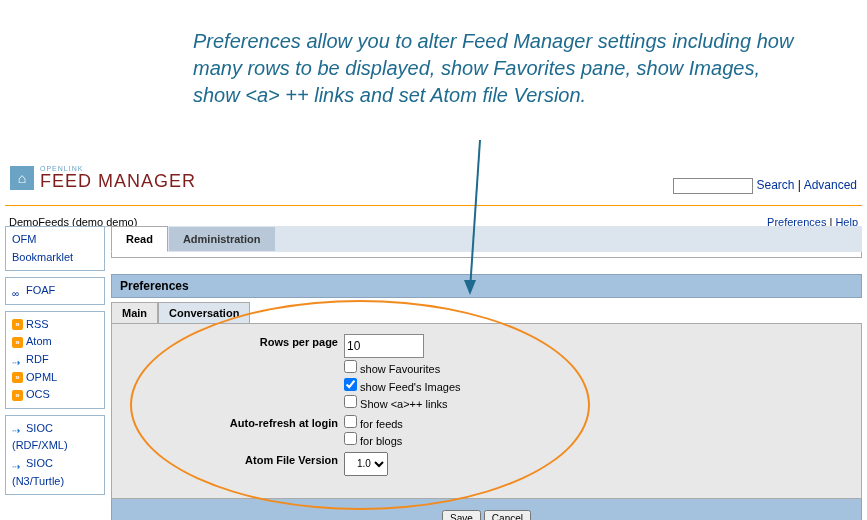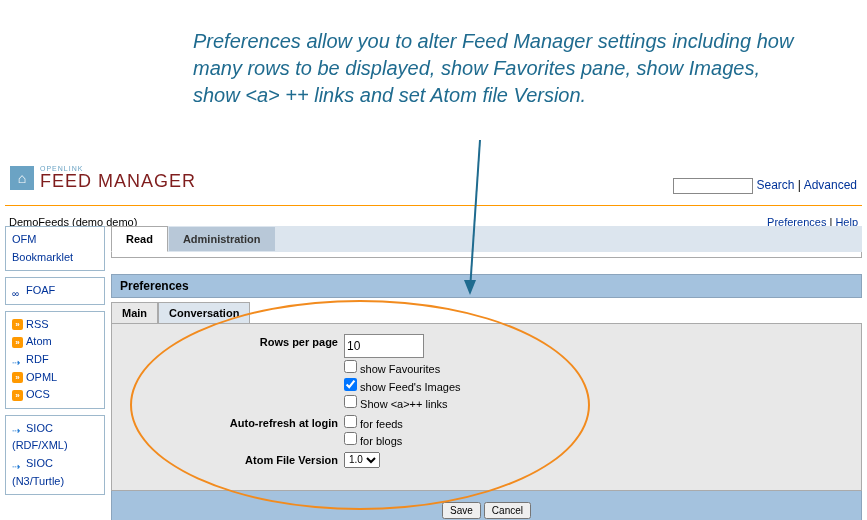--- a/index.html
+++ b/index.html
@@ -33,21 +33,21 @@
     .section-header { background: #a4c2de; padding: 4px 8px; font-weight: bold; font-size: 12px; margin-top: 16px; border: 1px solid #8ba4bc; }
     .sub-tabs { display: flex; margin-top: 4px; }
     .sub-tab { padding: 4px 10px; border: 1px solid #aaa; font-size: 11px; font-weight: bold; background: #dce5ee; cursor: pointer; border-bottom: none; }
     .sub-tab.active { background: #e8e8e8; }
     .prefs-body { background: #e8e8e8; border: 1px solid #aaa; padding: 10px 12px 20px; position: relative; }
     .form-row { display: flex; align-items: flex-start; margin-bottom: 2px; font-size: 11px; }
     .form-label { width: 220px; text-align: right; font-weight: bold; padding-right: 6px; padding-top: 2px; }
     .form-ctl { flex: 1; }
     .form-ctl input[type=text] { width: 80px; height: 24px; border: 1px solid #888; font-size: 12px; padding-left: 2px; }
     .form-ctl label { display: block; font-size: 11px; line-height: 1.5; }
-    .form-ctl select { font-size: 10px; height: 16px; }
+    .form-ctl select { font-size: 10px; height: 24px; padding-left: 8px; }
     .buttons-bar { background: #a4c2de; padding: 11px; text-align: center; border: 1px solid #8ba4bc; border-top: none; }
     .buttons-bar button { font-size: 10px; padding: 1px 6px; }
     .ellipse { position: absolute; left: 130px; top: 300px; width: 460px; height: 210px; border: 2px solid #f28b1e; border-radius: 50%; pointer-events: none; z-index: 50; }
     .arrow-svg { position: absolute; left: 420px; top: 130px; width: 100px; height: 170px; z-index: 60; pointer-events: none; }
   </style>
 </head>
 <body>
 
 <div class="annotation">Preferences allow you to alter Feed Manager settings including how many rows to be displayed, show Favorites pane, show Images, show &lt;a&gt; ++ links and set Atom file Version.</div>
 

